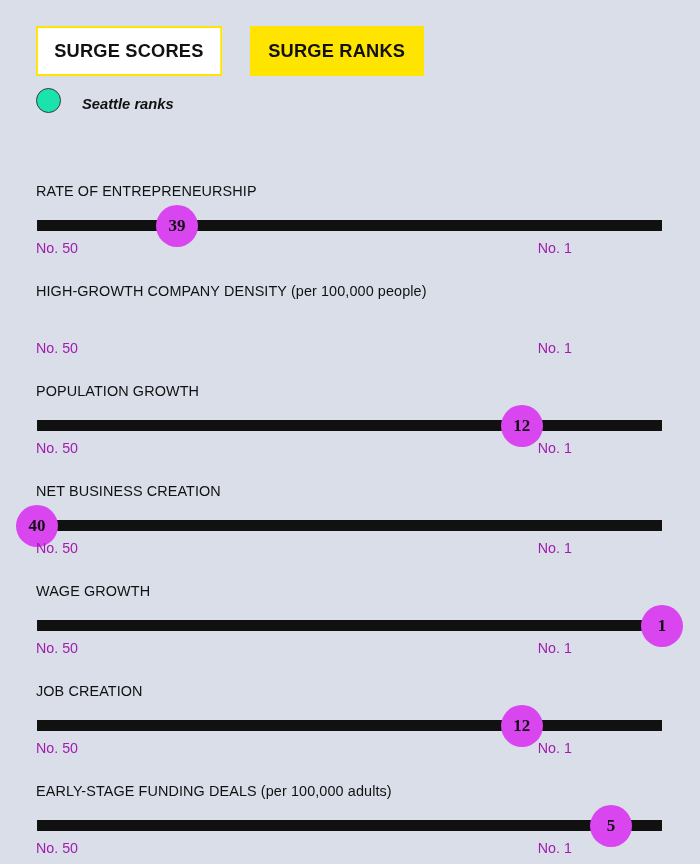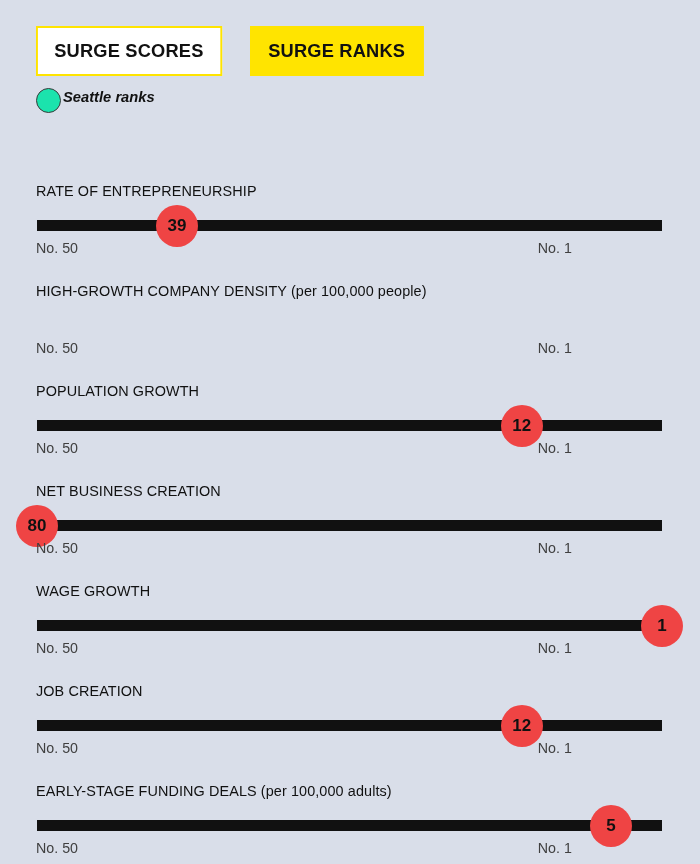--- a/index.html
+++ b/index.html
@@ -46,22 +46,22 @@
     background: #ffe400;
     border-color: #ffe400;
   }
 
   
   .legend {
     position: absolute;
     left: 36px;
     top: 88px;
     display: flex;
-    align-items: flex-start;
-    gap: 2px;
+    align-items: flex-end;
+    gap: 21px;
   }
   .legend-swatch {
     width: 25px;
     height: 25px;
     border-radius: 50%;
     background: #1be3ad;
     border: 1.5px solid #3a3a3a;
     box-sizing: border-box;
     flex: 0 0 auto;
   }
@@ -113,41 +113,41 @@
     width: 100%;
     height: 11px;
     background: #111111;
   }
   .metric-marker {
     position: absolute;
     top: 50%;
     width: 42px;
     height: 42px;
     border-radius: 50%;
-    background: #ef4444;
+    background: #d946ef;
     transform: translate(-50%, -50%);
     display: flex;
     align-items: center;
     justify-content: center;
-    font-family: Liberation Sans, sans-serif;
+    font-family: Liberation Serif, serif;
     font-weight: bold;
     font-size: 17px;
     color: #111111;
     box-sizing: border-box;
   }
   .metric-scale {
     position: absolute;
     left: 36px;
     right: 38px;
     top: 69px;
     display: flex;
     justify-content: space-between;
     font-family: "Liberation Sans", sans-serif;
     font-size: 15px;
-    color: #404040;
+    color: #a21caf;
   }
   .scale-label {
     transform: scaleX(0.95);
   }
   .scale-label.left  { transform-origin: left center; }
   .scale-label.right { transform-origin: right center; }
 </style>
 </head>
 <body>
 
@@ -192,21 +192,21 @@
     <div class="metric-scale">
       <span class="scale-label left">No. 50</span>
       <span class="scale-label right">No. 1</span>
     </div>
   </div>
 
   <div class="metric-row">
     <div class="metric-title">NET BUSINESS CREATION</div>
     <div class="metric-track-wrap">
       <div class="metric-track"></div>
-      <div class="metric-marker" style="left:0%">80</div>
+      <div class="metric-marker" style="left:0%">40</div>
     </div>
     <div class="metric-scale">
       <span class="scale-label left">No. 50</span>
       <span class="scale-label right">No. 1</span>
     </div>
   </div>
 
   <div class="metric-row">
     <div class="metric-title">WAGE GROWTH</div>
     <div class="metric-track-wrap">

